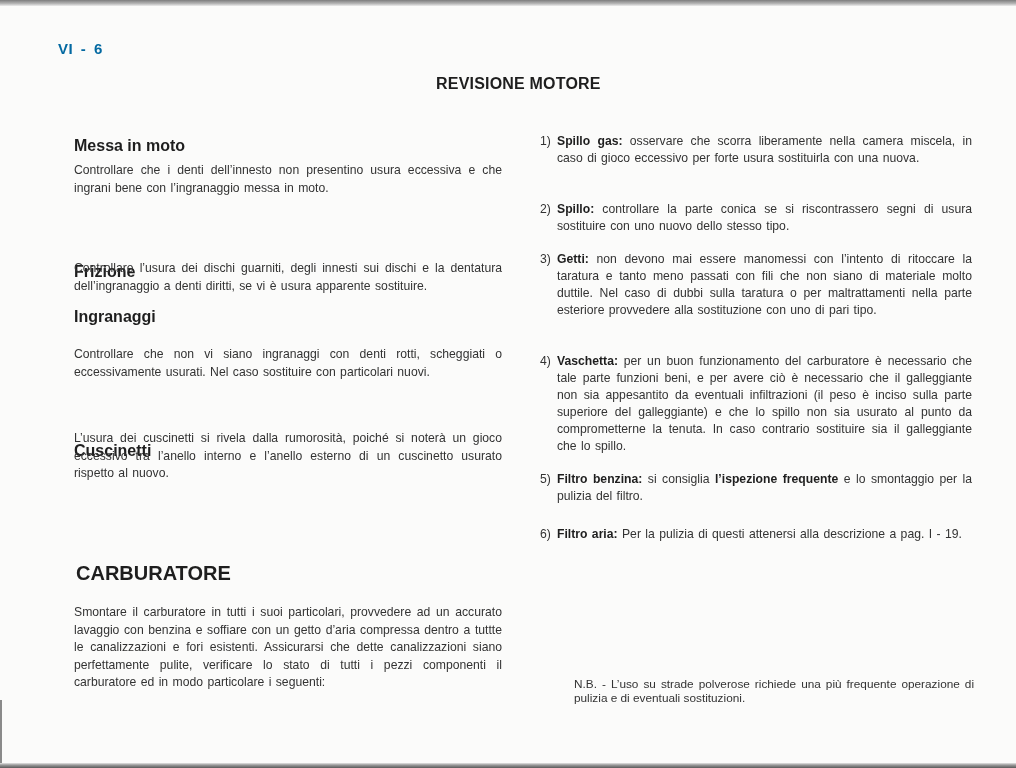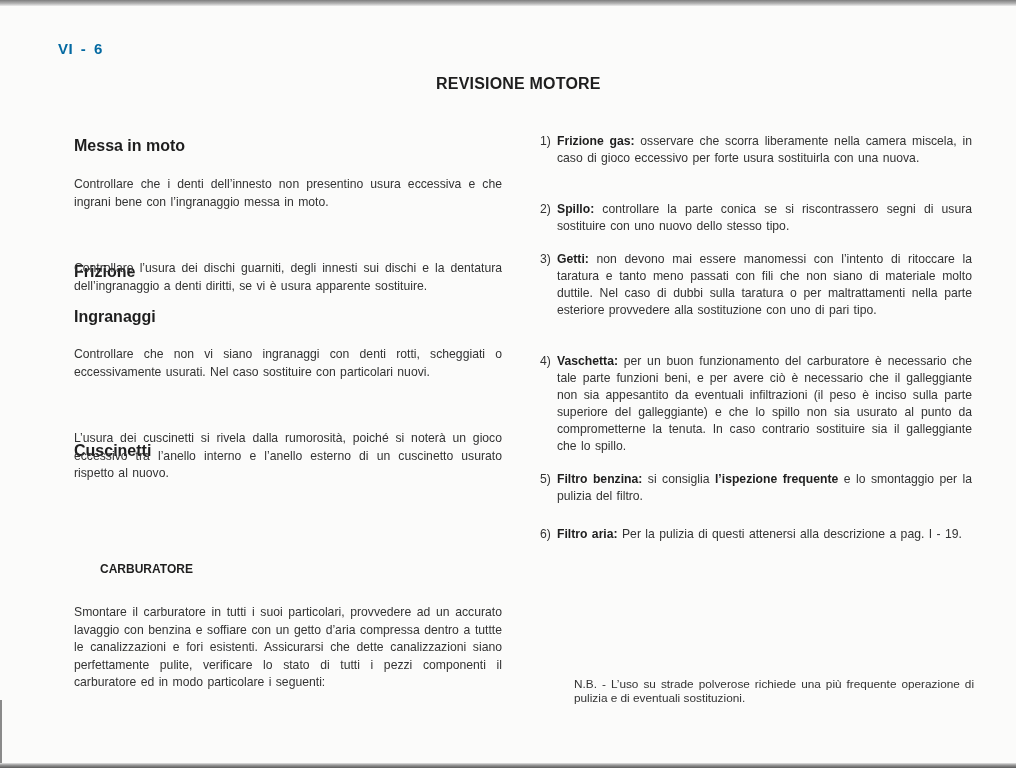--- a/index.html
+++ b/index.html
@@ -71,24 +71,23 @@
       left: 0;
       width: 428px;
       font-size: 12.2px;
       line-height: 17.5px;
       color: #333;
       text-align: justify;
       word-spacing: 1px;
     }
     .carb-heading {
       position: absolute;
-      font-size: 12px;
+      font-size: 20px;
       font-weight: bold;
       color: #1e1e1e;
-      margin-left: 24px;
     }
     .col-right {
       position: absolute;
       left: 540px;
       top: 0;
       width: 432px;
     }
     .item {
       position: absolute;
       left: 0;
@@ -132,39 +131,39 @@
 
 <div class="top-edge"></div>
 <div class="left-edge"></div>
 <div class="bottom-edge"></div>
 
 <div class="page-number">VI - 6</div>
 <div class="page-title">REVISIONE MOTORE</div>
 
 <div class="col-left">
   <div class="section-heading" style="top:137px;">Messa in moto</div>
-  <div class="para" style="top:176px;">Controllare che i denti dell’innesto non presentino usura eccessiva e che ingrani bene con l’ingranaggio messa in moto.</div>
+  <div class="para" style="top:162px;">Controllare che i denti dell’innesto non presentino usura eccessiva e che ingrani bene con l’ingranaggio messa in moto.</div>
 
   <div class="section-heading" style="top:223px;margin-top:40px;">Frizione</div>
   <div class="para" style="top:260px;">Controllare l’usura dei dischi guarniti, degli innesti sui dischi e la dentatura dell’ingranaggio a denti diritti, se vi è usura apparente sostituire.</div>
 
   <div class="section-heading" style="top:308px;">Ingranaggi</div>
   <div class="para" style="top:346px;">Controllare che non vi siano ingranaggi con denti rotti, scheggiati o eccessivamente usurati. Nel caso sostituire con particolari nuovi.</div>
 
   <div class="section-heading" style="top:405px;margin-top:37px;">Cuscinetti</div>
   <div class="para" style="top:430px;">L’usura dei cuscinetti si rivela dalla rumorosità, poiché si noterà un gioco eccessivo tra l’anello interno e l’anello esterno di un cuscinetto usurato rispetto al nuovo.</div>
 
   <div class="carb-heading" style="top:562px; left:2px;">CARBURATORE</div>
   <div class="para" style="top:604px;">Smontare il carburatore in tutti i suoi particolari, provvedere ad un accurato lavaggio con benzina e soffiare con un getto d’aria compressa dentro a tuttte le canalizzazioni e fori esistenti. Assicurarsi che dette canalizzazioni siano perfettamente pulite, verificare lo stato di tutti i pezzi componenti il carburatore ed in modo particolare i seguenti:</div>
 </div>
 
 <div class="col-right">
   <div class="item" style="top:133px;">
     <span class="num">1)</span>
-    <div class="body"><span class="lead">Frizione gas:</span><span> osservare che scorra liberamente nella camera miscela, in caso di gioco eccessivo per forte usura sostituirla con una nuova.</span></div>
+    <div class="body"><span class="lead">Spillo gas:</span><span> osservare che scorra liberamente nella camera miscela, in caso di gioco eccessivo per forte usura sostituirla con una nuova.</span></div>
   </div>
 
   <div class="item" style="top:201px;">
     <span class="num">2)</span>
     <div class="body"><span class="lead">Spillo:</span><span> controllare la parte conica se si riscontrassero segni di usura sostituire con uno nuovo dello stesso tipo.</span></div>
   </div>
 
   <div class="item" style="top:251px;">
     <span class="num">3)</span>
     <div class="body"><span class="lead">Getti:</span><span> non devono mai essere manomessi con l’intento di ritoccare la taratura e tanto meno passati con fili che non siano di materiale molto duttile. Nel caso di dubbi sulla taratura o per maltrattamenti nella parte esteriore provvedere alla sostituzione con uno di pari tipo.</span></div>

